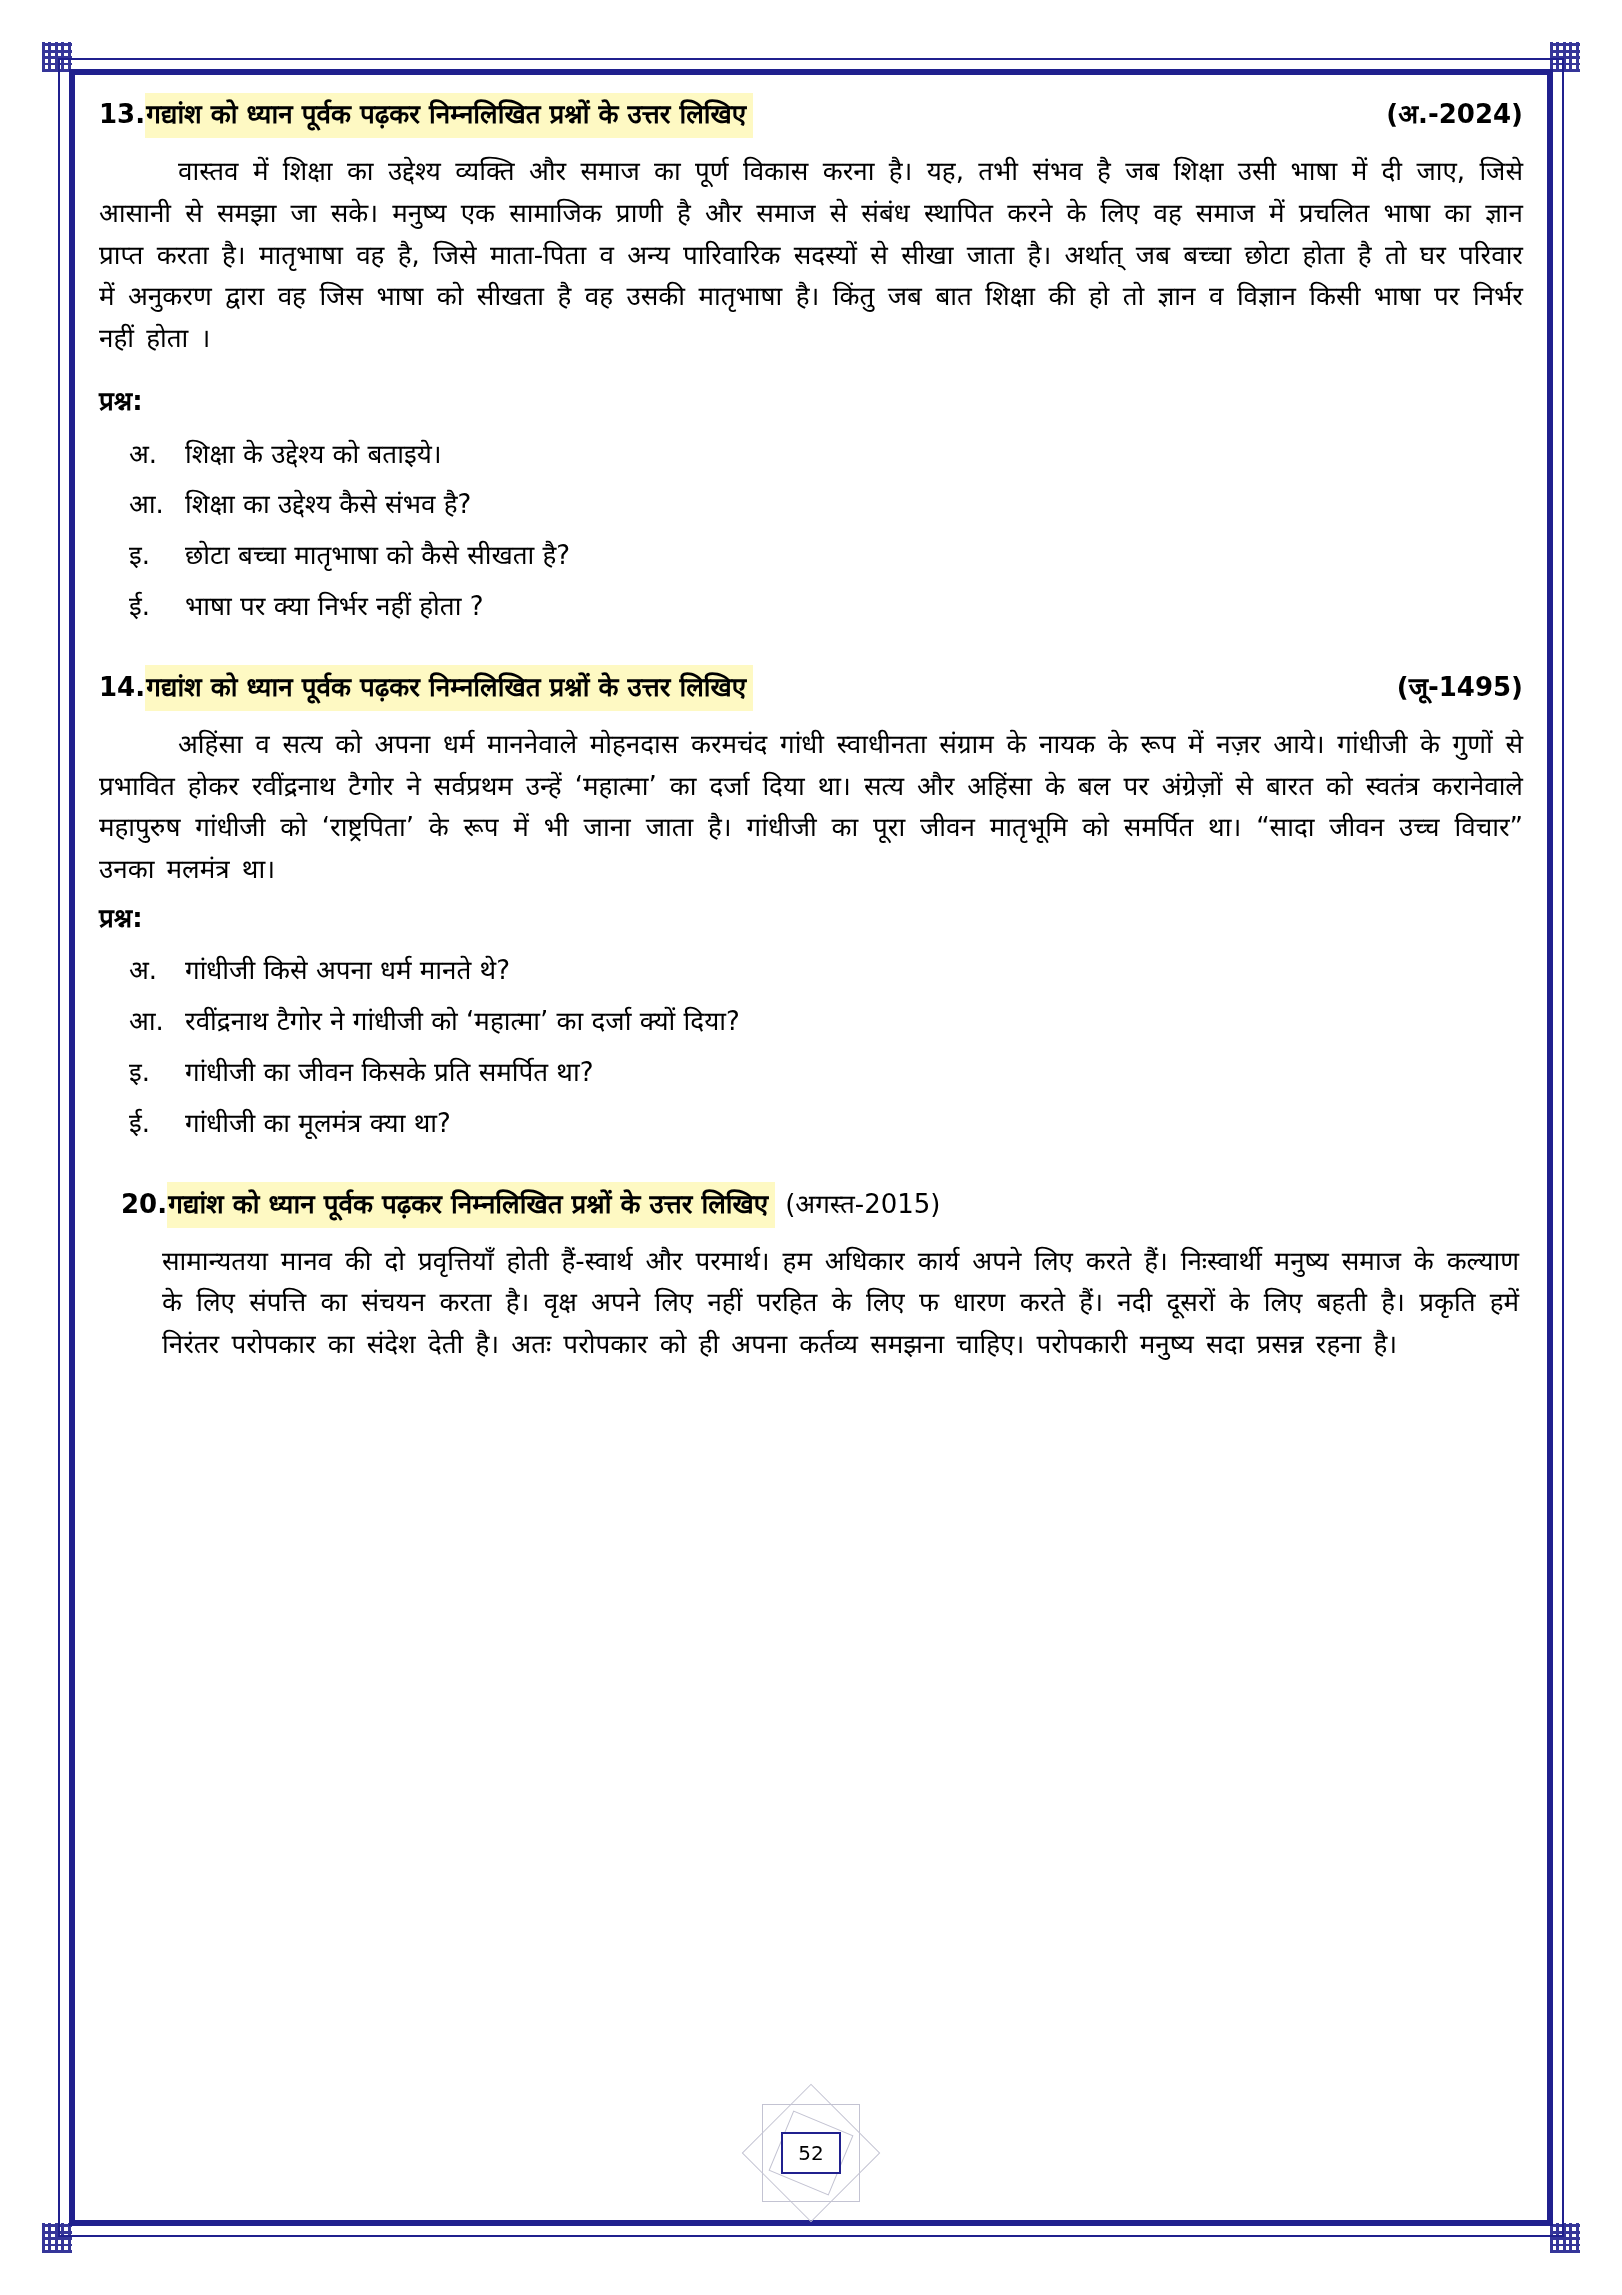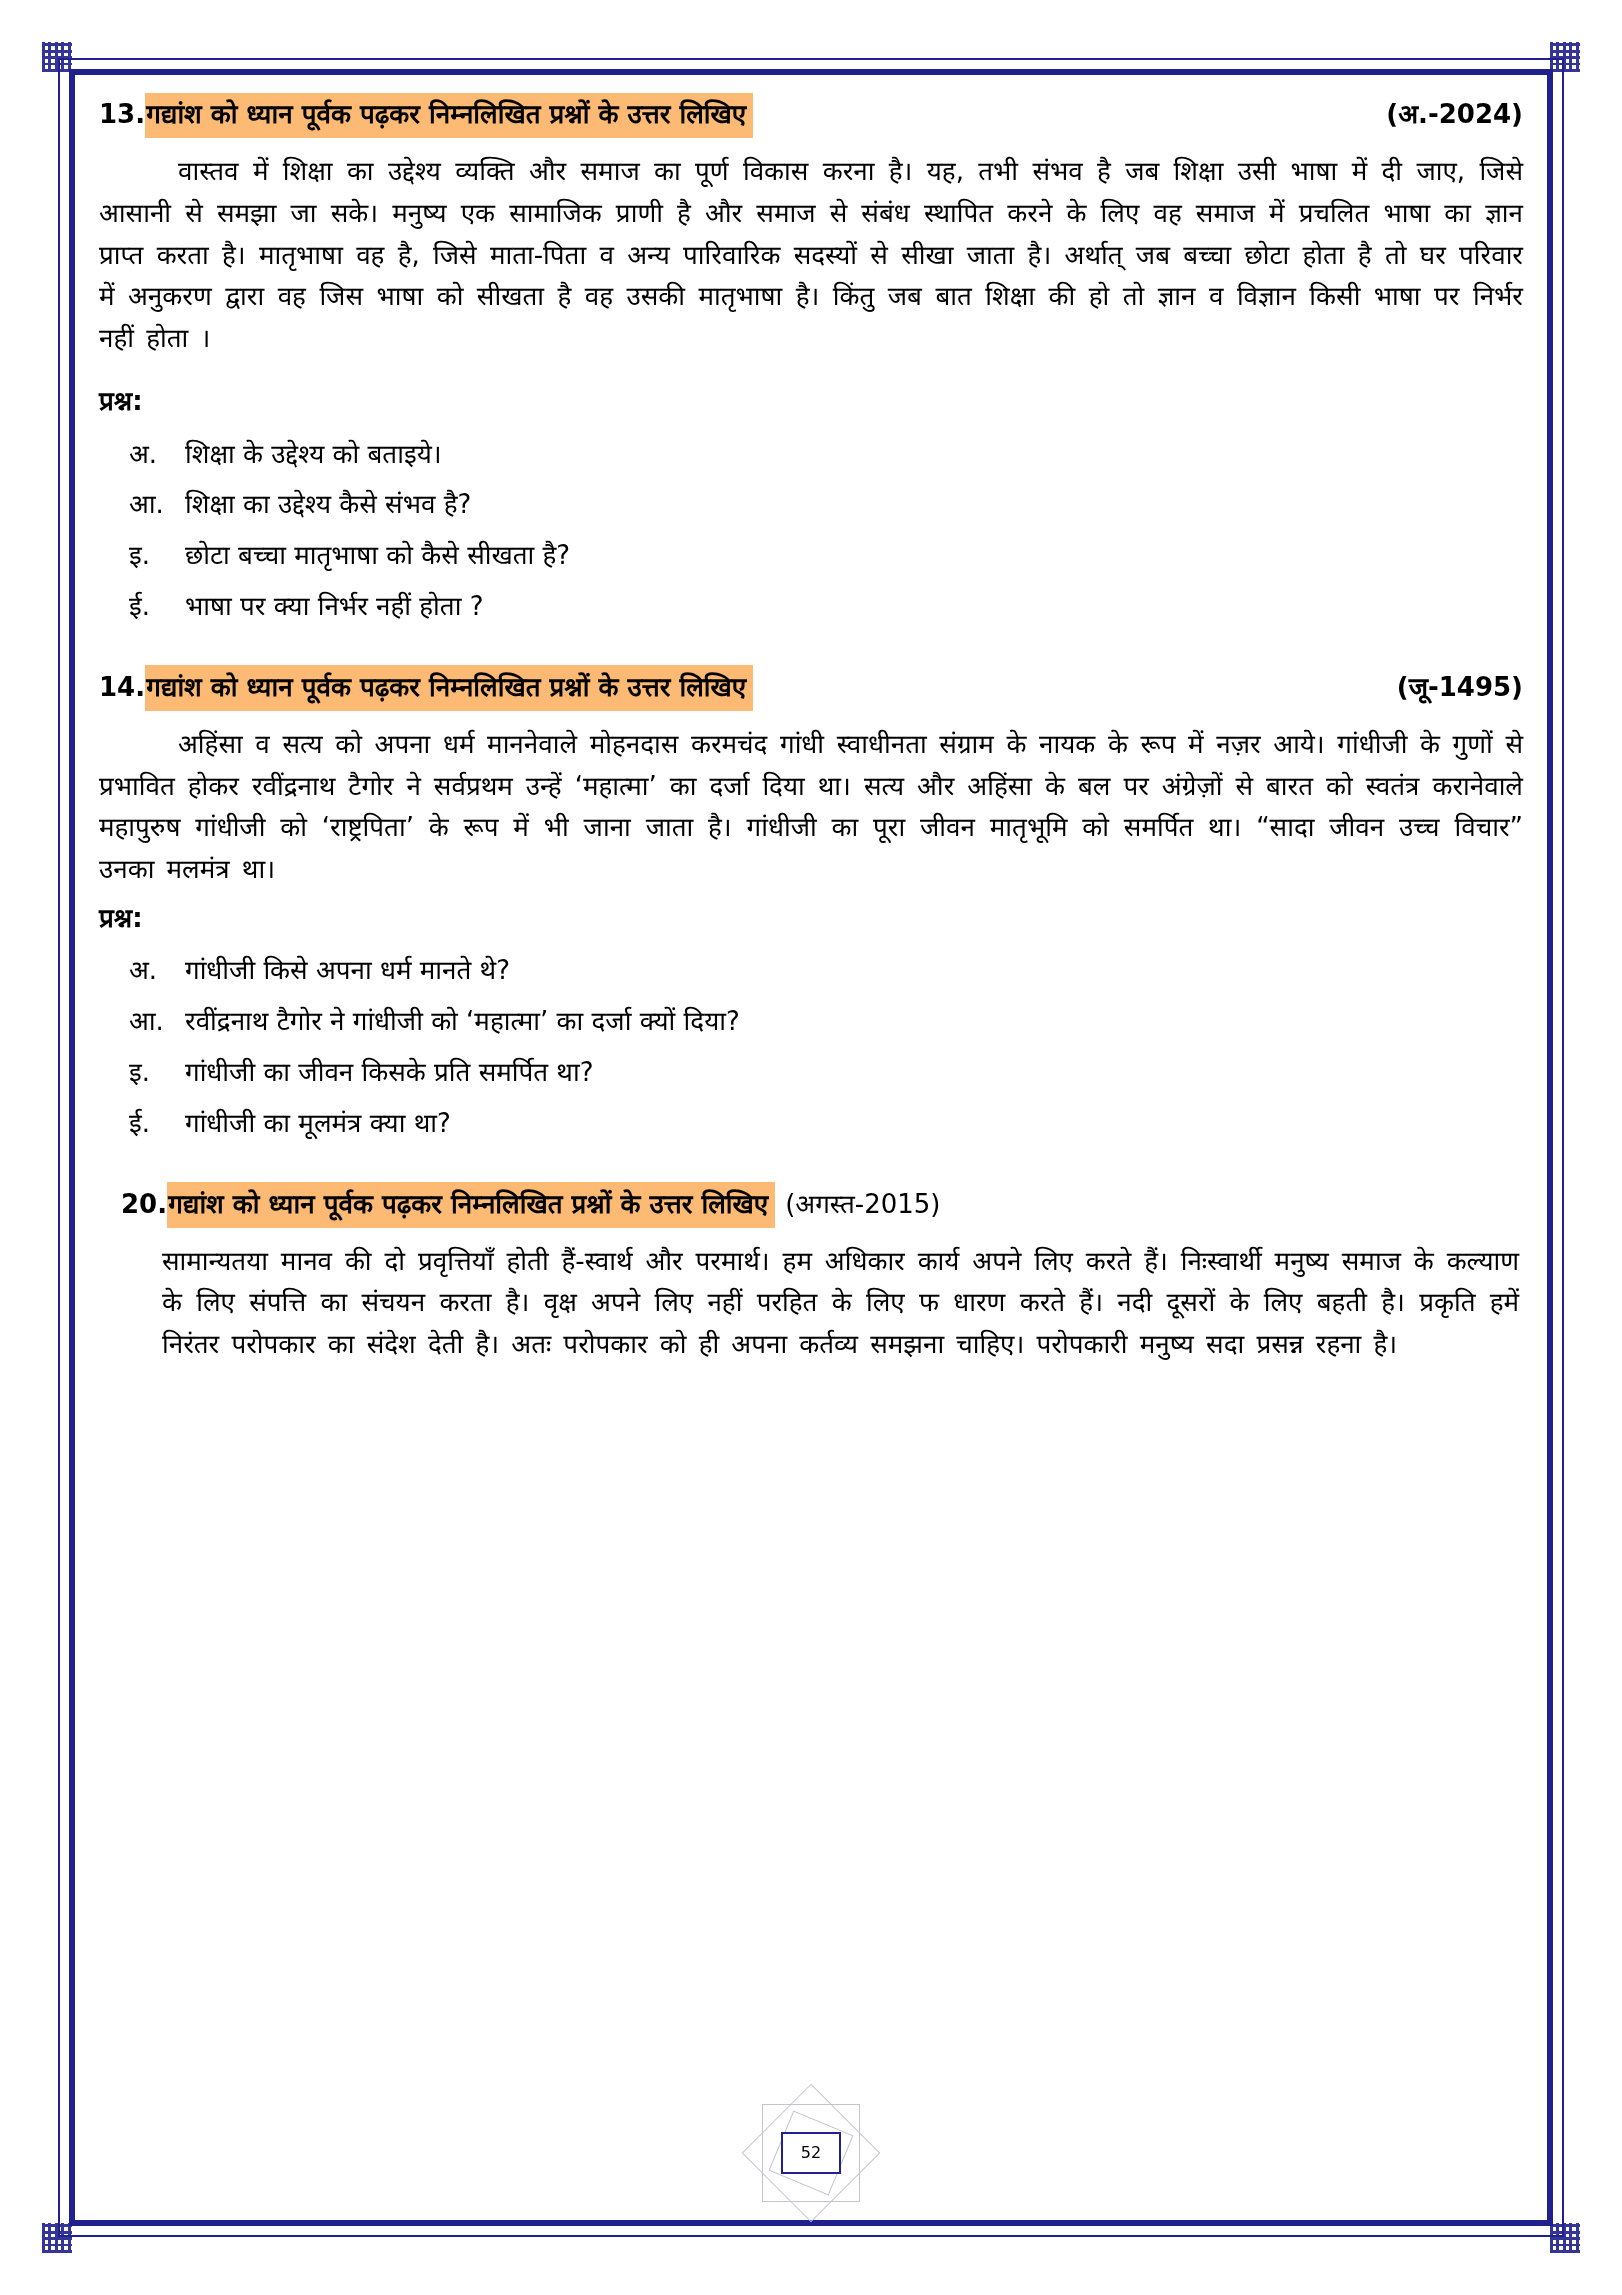--- a/index.html
+++ b/index.html
@@ -39,21 +39,21 @@
     position:absolute; left:99px; right:99px; top:93px;
     font-size:26px; line-height:1.6;
   }
 
   .sec-heading {
     display:flex; align-items:baseline;
     font-size:26px; font-weight:bold;
     margin-bottom:13px; white-space:nowrap;
   }
   .sec-num { font-weight:bold; }
-  .hl { background:#fdba74; padding:1.3px 6.5px 2.6px 1.3px; white-space:normal; }
+  .hl { background:#fef9c3; padding:1.3px 6.5px 2.6px 1.3px; white-space:normal; }
   .date-right { margin-left:auto; font-weight:bold; }
   .date-inline { margin-left:10.5px; font-weight:normal; }
 
   .para {
     text-align:justify;
     margin-bottom:22px;
     word-spacing:3.9px;
   }
   .para.first-indent { text-indent:79px; }
 
@@ -82,21 +82,21 @@
   }
   .star.s1 { width:98px; height:98px; transform:translate(-50%,-50%) rotate(45deg); }
   .star.s2 { width:98px; height:98px; transform:translate(-50%,-50%); }
   .star.s3 { width:65px; height:65px; transform:translate(-50%,-50%) rotate(22.5deg); }
   .numbox {
     position:absolute; left:50%; top:50%;
     transform:translate(-50%,-50%);
     width:60px; height:42px;
     background:#fff; border:2px solid #20208e;
     display:flex; align-items:center; justify-content:center;
-    font-size:16px; color:#000;
+    font-size:20px; color:#000;
   }
 </style>
 </head>
 <body>
 
 <div class="page">
 
   <div class="frame-outer"></div>
   <div class="frame-inner"></div>
   <div class="corner tl"></div>

